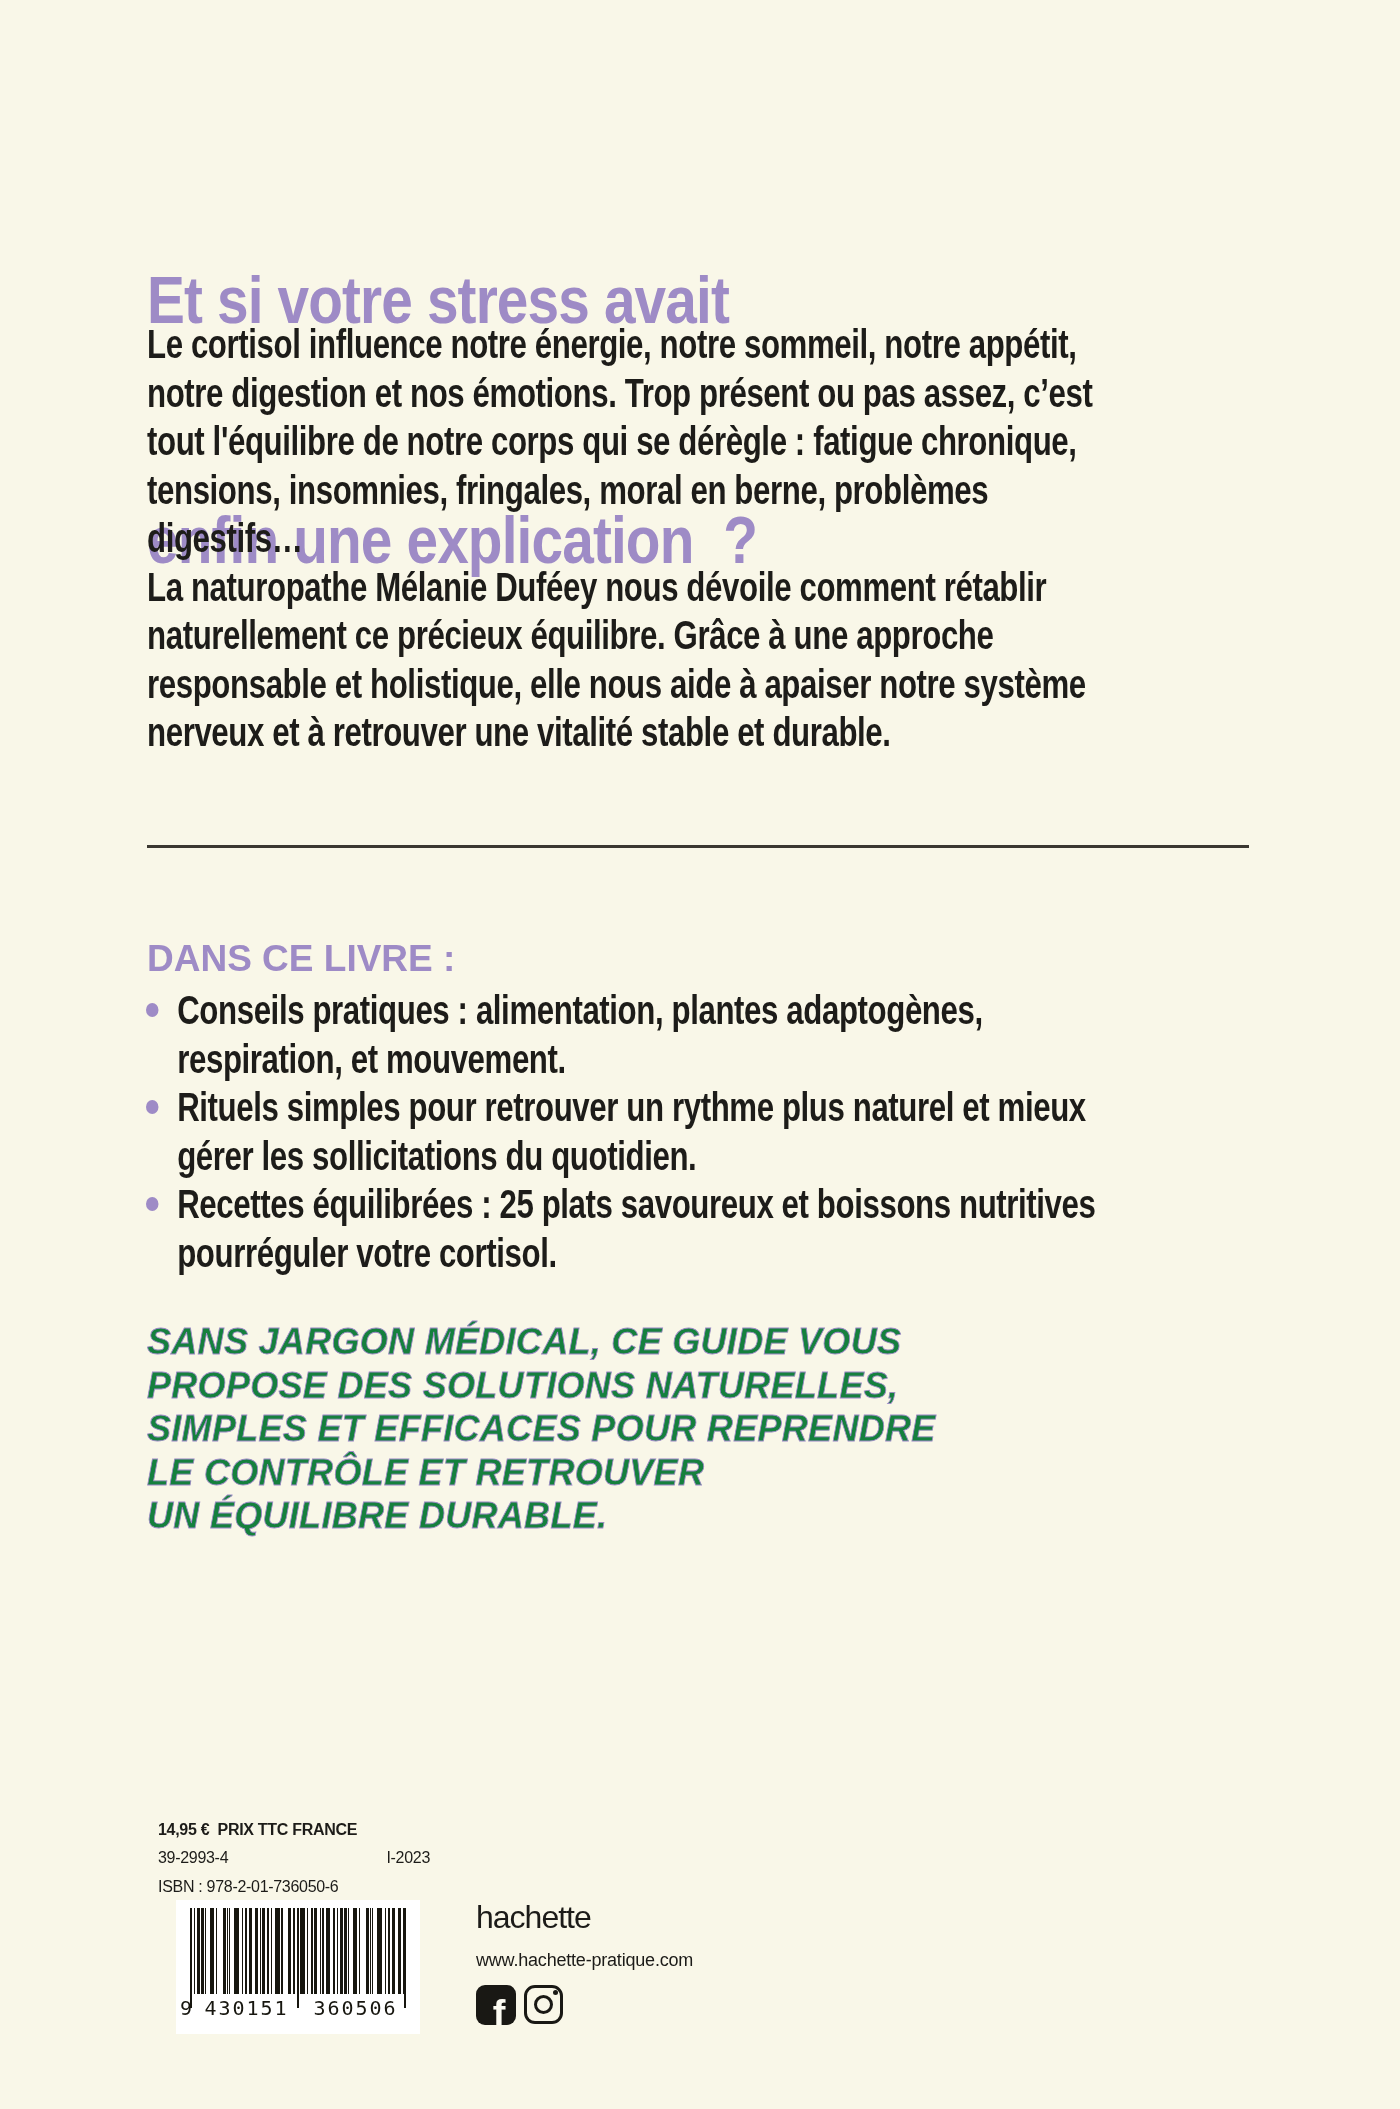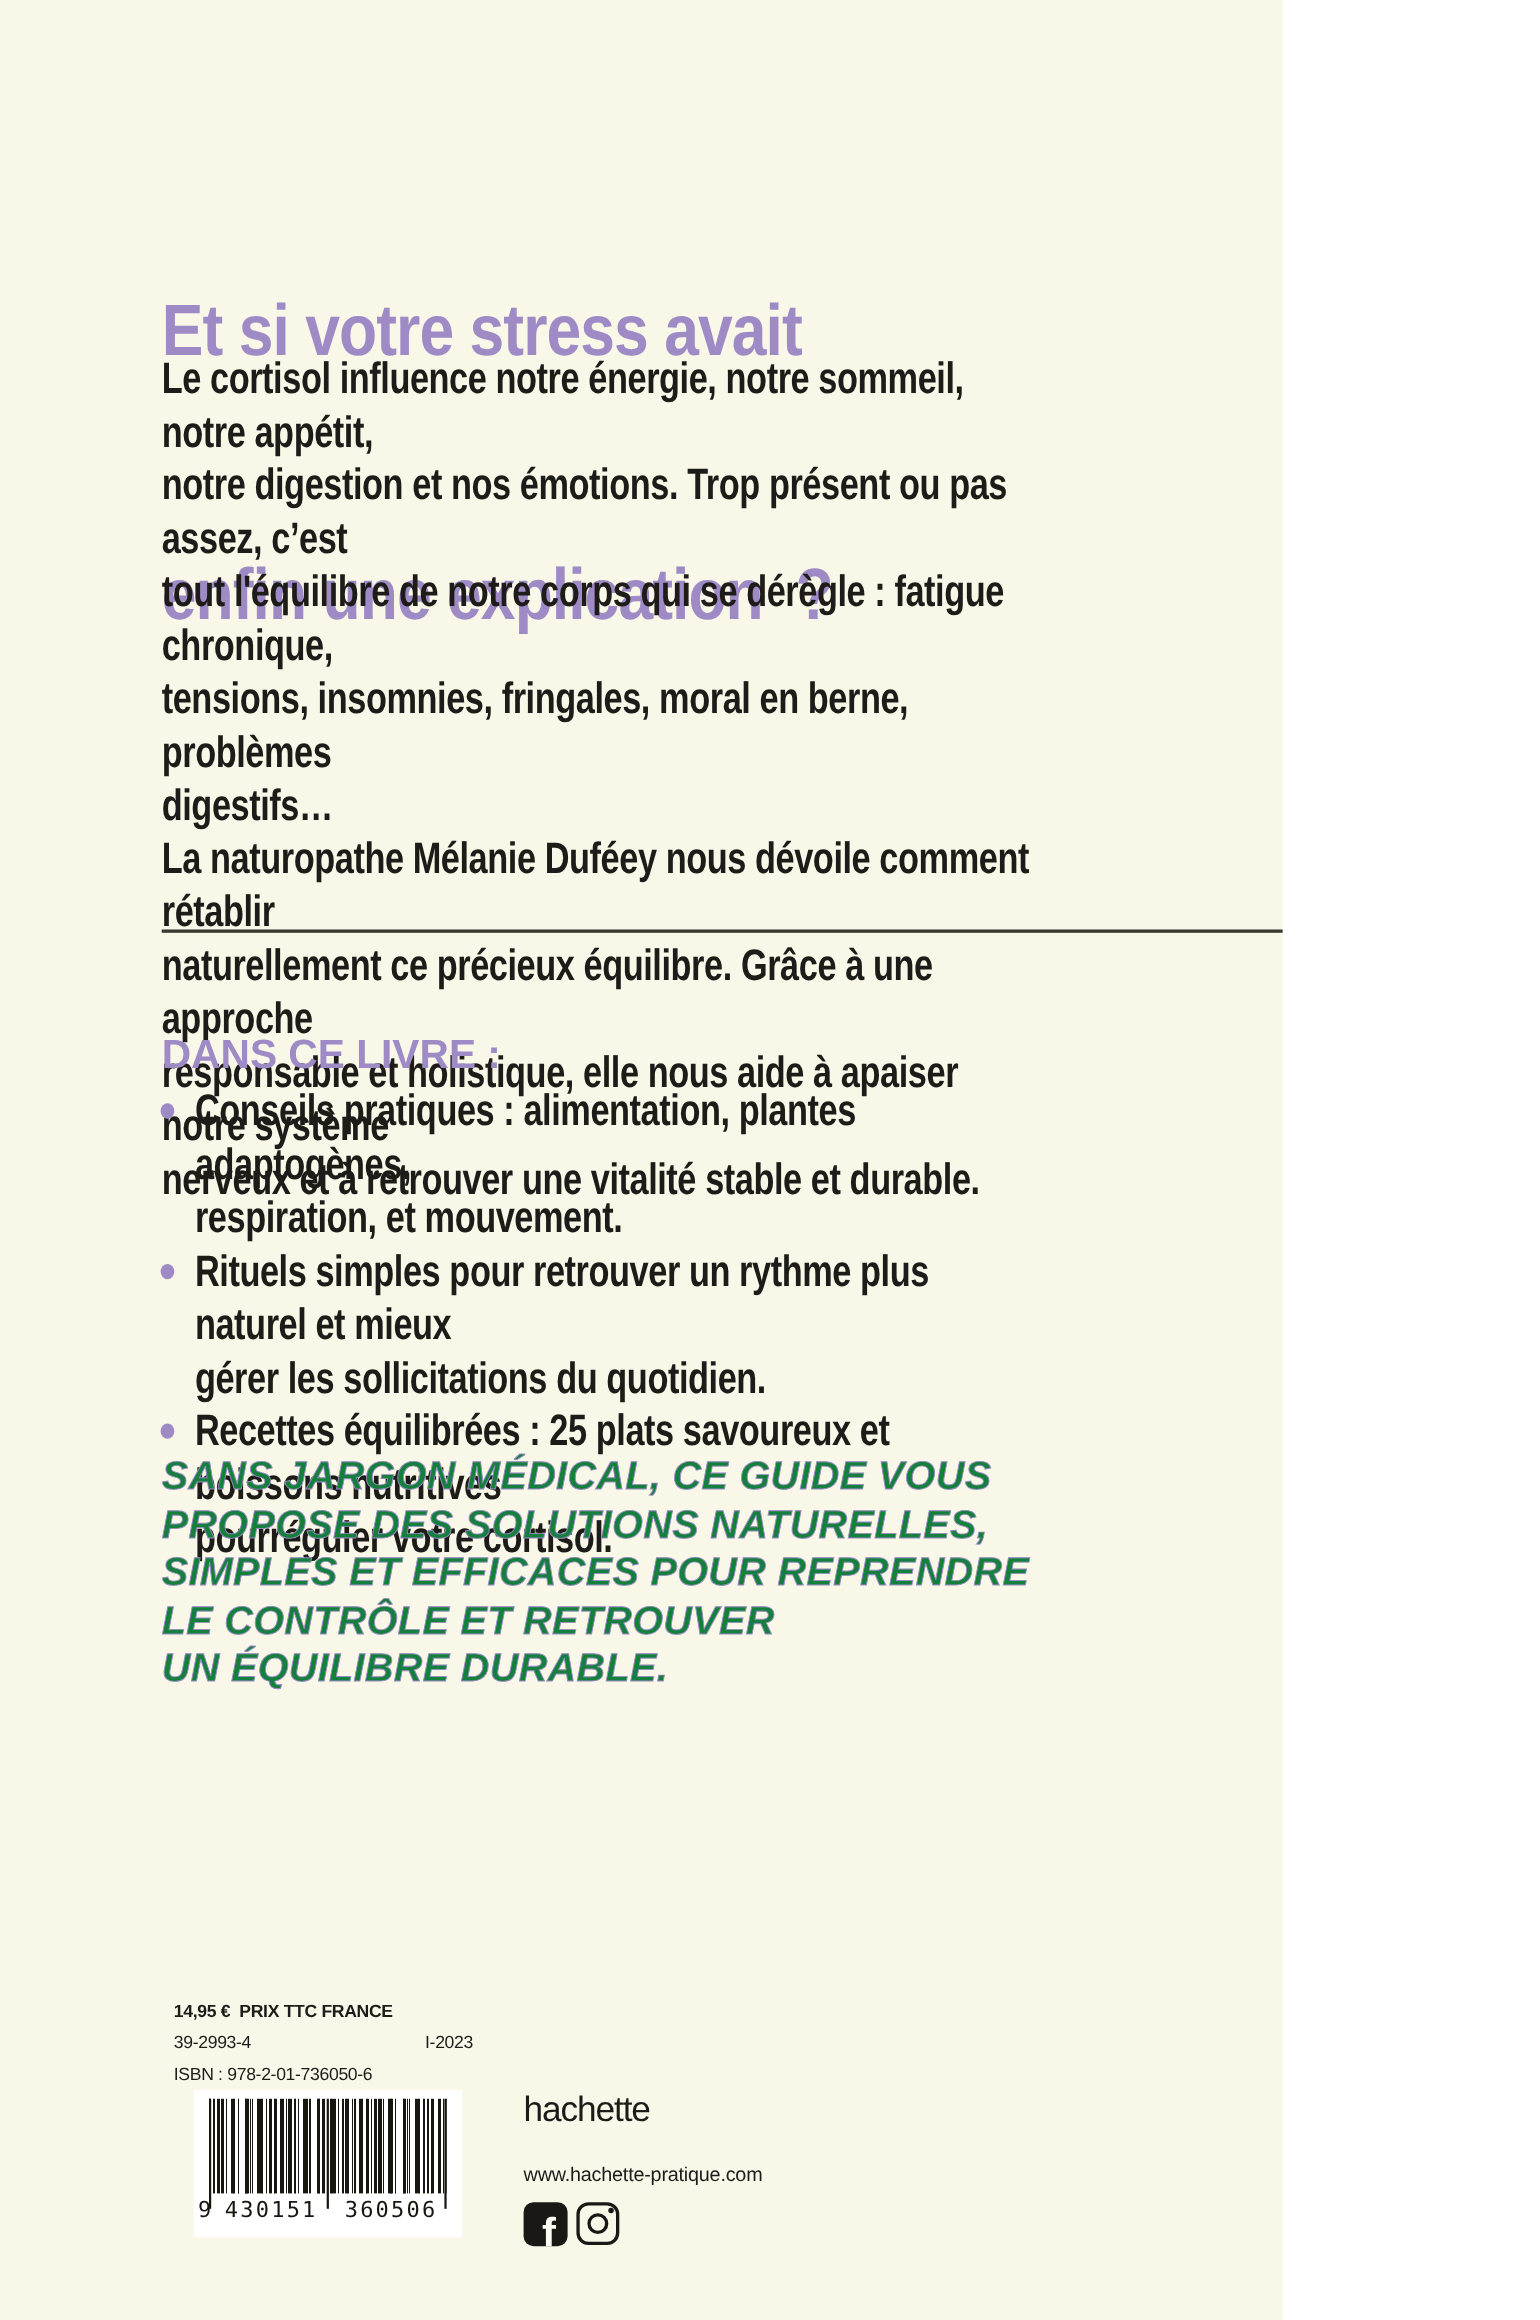--- a/index.html
+++ b/index.html
@@ -1,20 +1,20 @@
 <!DOCTYPE html>
 <html><head>
 <meta charset="utf-8">
 <style>
   html,body { margin:0; padding:0; }
   body { font-family: "Liberation Sans", sans-serif; }
 
   .page {
     position: relative;
-    width: 1166px;
+    width: 1400px;
     height: 2109px;
     background: #F9F7E8;
     overflow: hidden;
     color: #1D1C19;
   }
 
   
   .headline {
     position: absolute;
     left: 147px;
@@ -162,21 +162,21 @@
 
   
   .publisher { position: absolute; left: 476px; top: 1892px; color: #1C1B18; }
   .publisher-logo {
     font-size: 32px;
     line-height: 50px;
     letter-spacing: -1px;
     font-weight: normal;
   }
   .publisher-website {
-    margin-top: 25px;
+    margin-top: 8px;
     font-size: 18px;
     letter-spacing: -0.2px;
   }
   .social-row { display: flex; gap: 8px; margin-top: 14px; }
   .fb-icon {
     width: 40px; height: 40px;
     background: #191814;
     border-radius: 9px;
     overflow: hidden;
     color: #FCFBF2;

